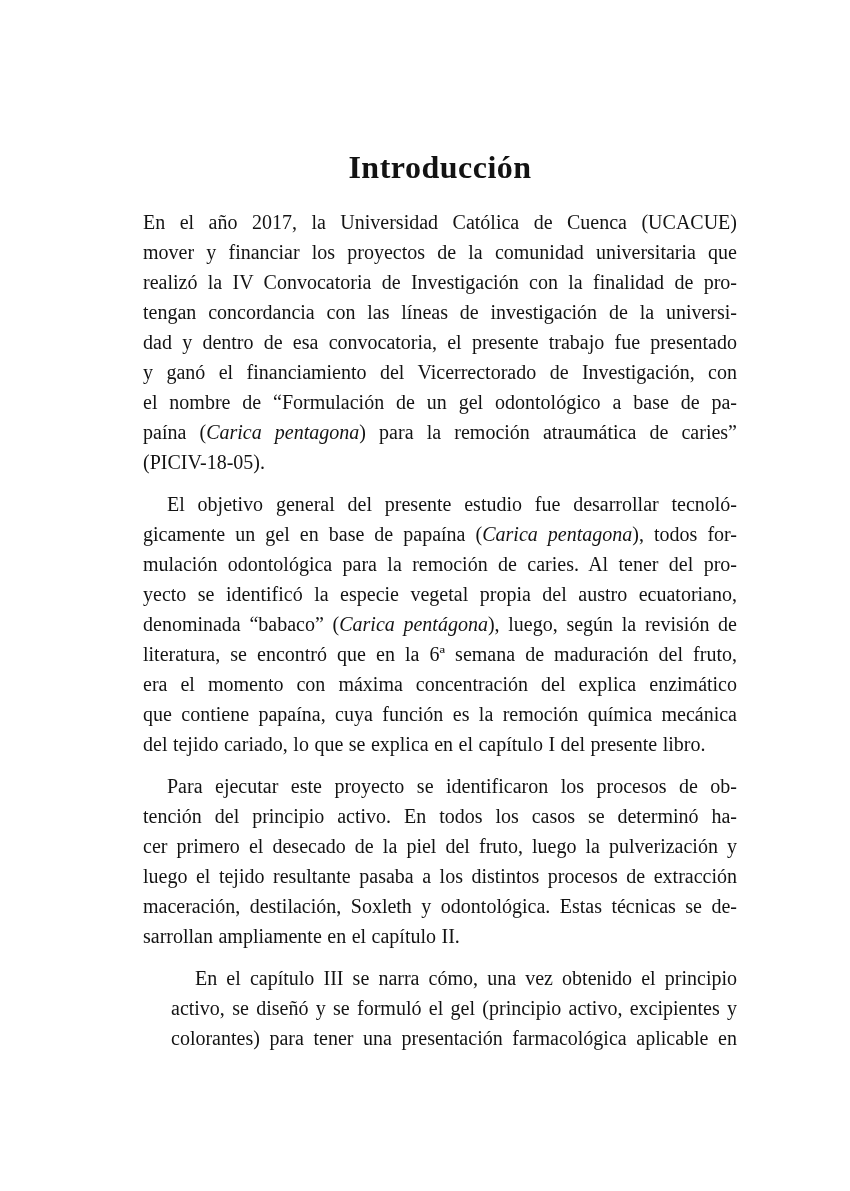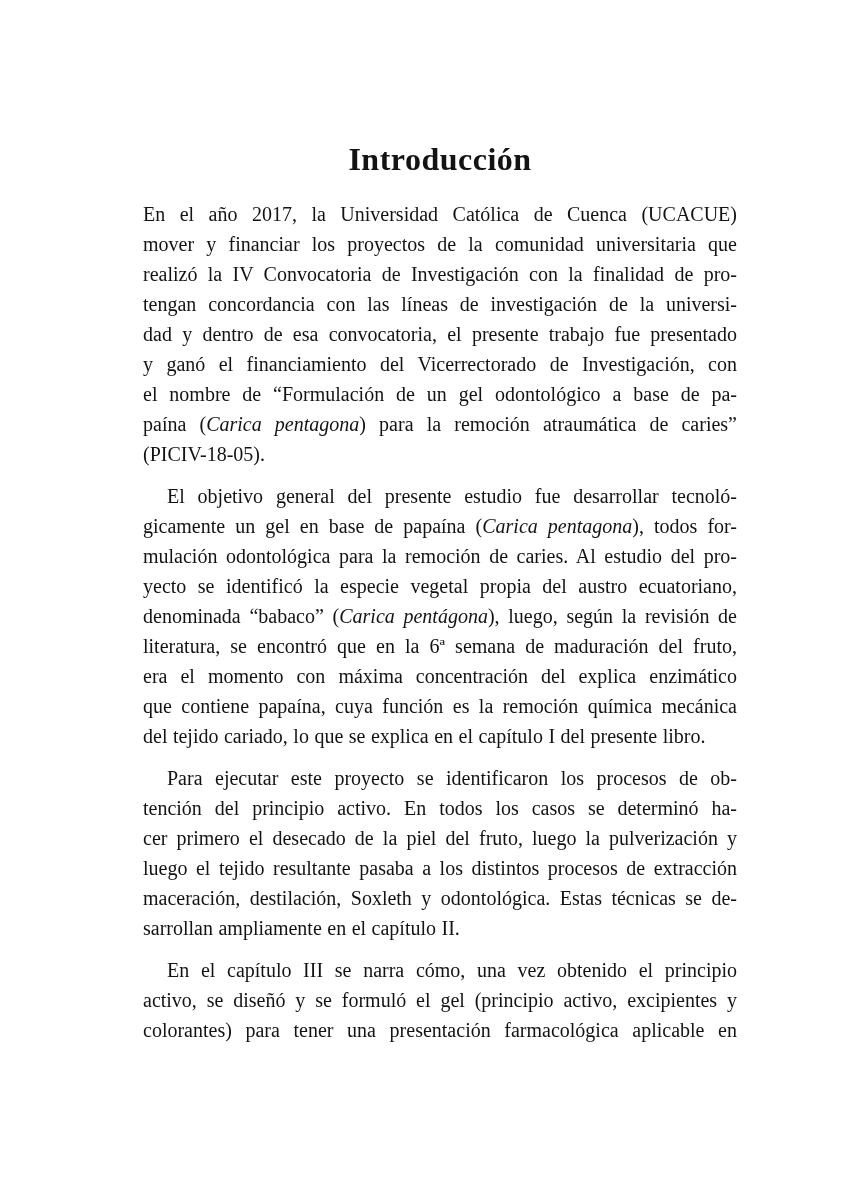--- a/index.html
+++ b/index.html
@@ -12,35 +12,35 @@
     width: 850px;
     height: 1191px;
     background: #ffffff;
     overflow: hidden;
     font-family: "Liberation Serif", serif;
     color: #131313;
   }
   .content {
     position: absolute;
     left: 143px;
-    top: 142px;
+    top: 150px;
     width: 594px;
   }
   .title {
     text-align: center;
     font-weight: bold;
     font-size: 32px;
     line-height: 34px;
     margin: 0 0 23px 0;
     letter-spacing: 0.5px;
   }
   .para {
     margin: 0 0 12px 0;
   }
-  .para:last-child { margin-bottom: 0; }
+  .para:last-child { margin-bottom: 0; margin-left: 28px; }
   .line {
     font-size: 20px;
     line-height: 30px;
     height: 30px;
     text-align: justify;
     text-align-last: justify;
     overflow: hidden;
     word-spacing: 0.5px;
   }
   .line.lastline {
@@ -65,21 +65,21 @@
           <div class="line"><span>tengan concordancia con las líneas de investigación de la universi-</span></div>
           <div class="line"><span>dad y dentro de esa convocatoria, el presente trabajo fue presentado</span></div>
           <div class="line"><span>y ganó el financiamiento del Vicerrectorado de Investigación, con</span></div>
           <div class="line"><span>el nombre de “Formulación de un gel odontológico a base de pa-</span></div>
           <div class="line"><span>paína (</span><em>Carica pentagona</em><span>) para la remoción atraumática de caries”</span></div>
           <div class="line lastline"><span>(PICIV-18-05).</span></div>
         </div>
         <div class="para indent">
           <div class="line"><span>El objetivo general del presente estudio fue desarrollar tecnoló-</span></div>
           <div class="line"><span>gicamente un gel en base de papaína (</span><em>Carica pentagona</em><span>), todos for-</span></div>
-          <div class="line"><span>mulación odontológica para la remoción de caries. Al estudio del pro-</span></div>
+          <div class="line"><span>mulación odontológica para la remoción de caries. Al tener del pro-</span></div>
           <div class="line"><span>yecto se identificó la especie vegetal propia del austro ecuatoriano,</span></div>
           <div class="line"><span>denominada “babaco” (</span><em>Carica pentágona</em><span>), luego, según la revisión de</span></div>
           <div class="line"><span>literatura, se encontró que en la 6ª semana de maduración del fruto,</span></div>
           <div class="line"><span>era el momento con máxima concentración del explica enzimático</span></div>
           <div class="line"><span>que contiene papaína, cuya función es la remoción química mecánica</span></div>
           <div class="line lastline"><span>del tejido cariado, lo que se explica en el capítulo I del presente libro.</span></div>
         </div>
         <div class="para indent">
           <div class="line"><span>Para ejecutar este proyecto se identificaron los procesos de ob-</span></div>
           <div class="line"><span>tención del principio activo. En todos los casos se determinó ha-</span></div>

